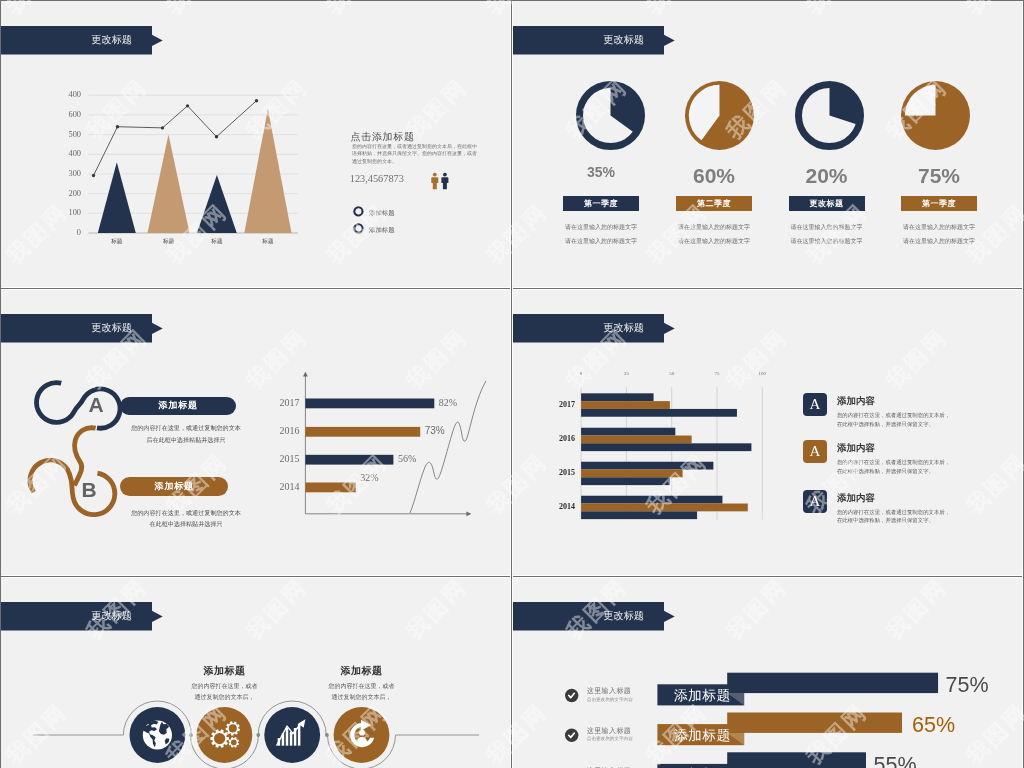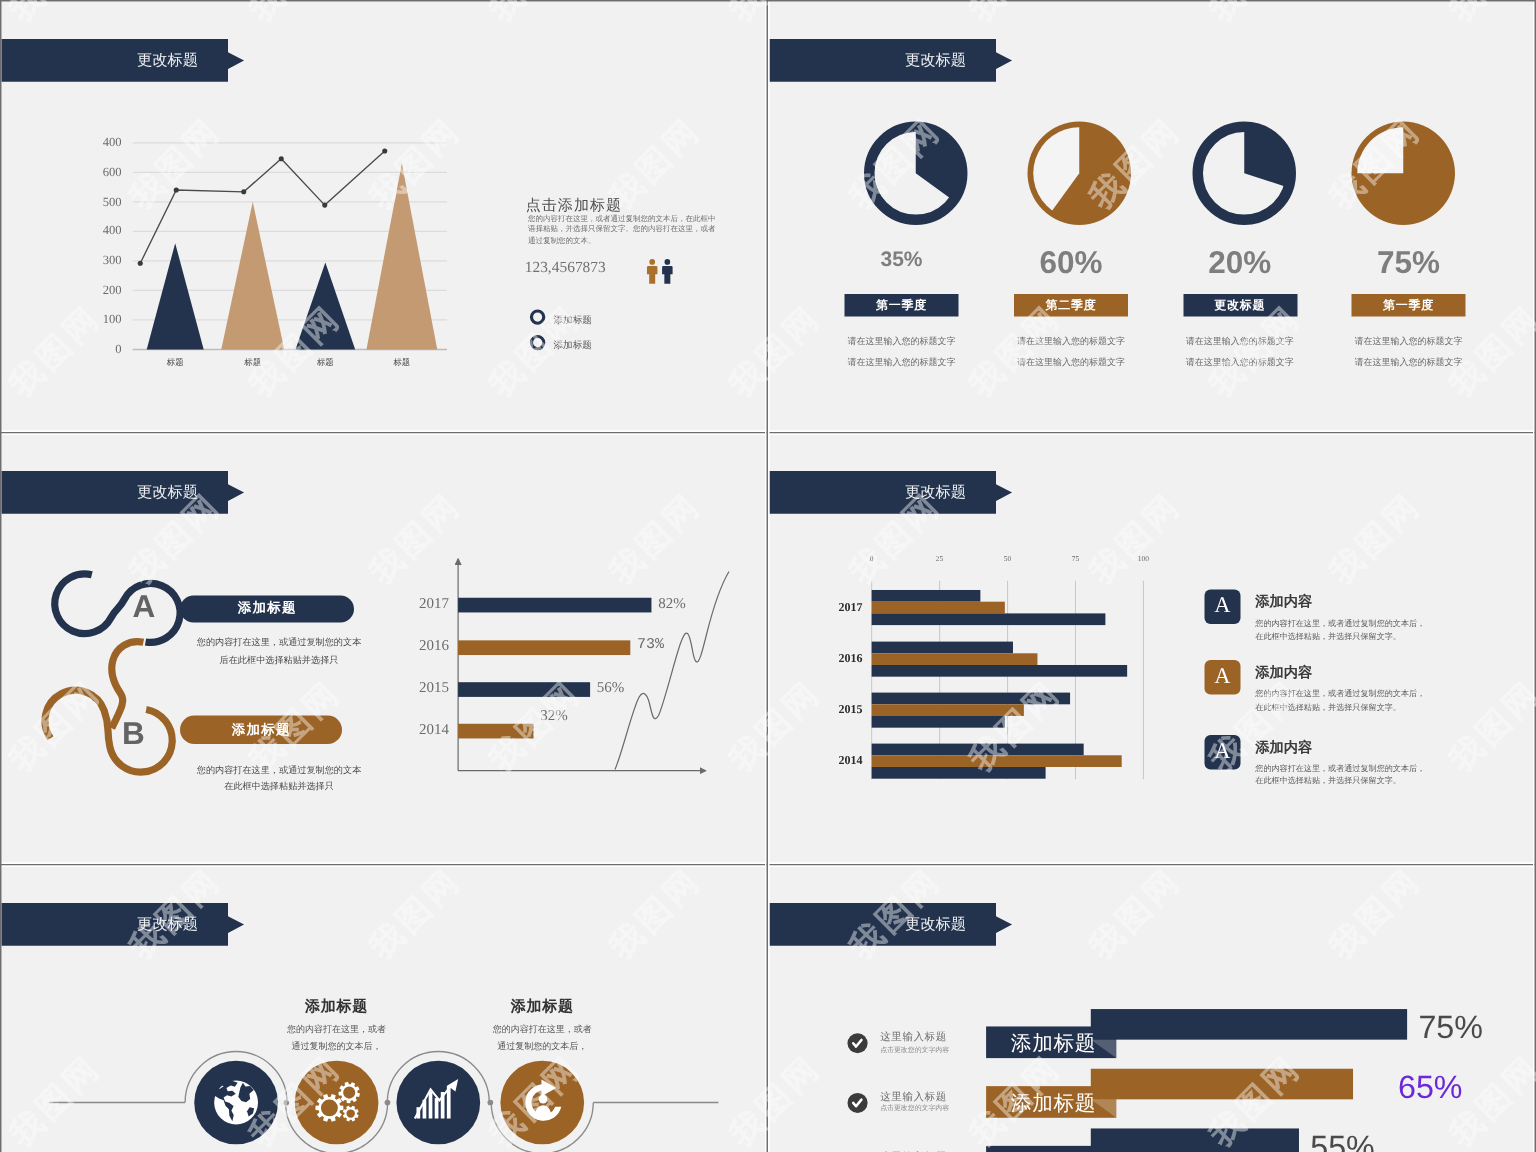--- a/index.html
+++ b/index.html
@@ -171,21 +171,21 @@
     <rect x="304.4" y="137.9" width="114.8" height="9.8" fill="#9b6426"></rect>
     <rect x="304.4" y="165.8" width="88.0" height="9.8" fill="#24334d"></rect>
     <rect x="304.4" y="193.5" width="50.3" height="9.8" fill="#9b6426"></rect>
     <path d="M 409 224 C 414 212 419 190 424 178 C 427 171 430 172 432 180 C 434 189 435 193 438 188 C 441 182 447 158 451 145 C 455 132 457 130 459 137 C 461 144 461 150 463 152 C 465 154 467 146 470 134 C 474 118 479 102 485 92" fill="none" stroke="#6a6a6a" stroke-width="0.8"></path>
   </svg>
   <div class="txt" style="left:268.4px;top:107.9px;width:30px;text-align:right;font-size:10px;color:#6c6c6c;font-family:'Liberation Serif',serif;">2017</div>
   <div class="txt" style="left:268.4px;top:136.3px;width:30px;text-align:right;font-size:10px;color:#6c6c6c;font-family:'Liberation Serif',serif;">2016</div>
   <div class="txt" style="left:268.4px;top:164.2px;width:30px;text-align:right;font-size:10px;color:#6c6c6c;font-family:'Liberation Serif',serif;">2015</div>
   <div class="txt" style="left:268.4px;top:191.9px;width:30px;text-align:right;font-size:10px;color:#6c6c6c;font-family:'Liberation Serif',serif;">2014</div>
   <div class="txt" style="left:437.8px;top:107.9px;font-size:10px;color:#6c6c6c;font-family:'Liberation Serif',serif;">82%</div>
-  <div class="txt" style="left:423.7px;top:136.3px;font-size:10px;color:#6c6c6c;font-family:Liberation Mono, monospace;">73%</div>
+  <div class="txt" style="left:423.7px;top:136.3px;font-size:10px;color:#6c6c6c;font-family:Liberation Sans, sans-serif;">73%</div>
   <div class="txt" style="left:396.9px;top:164.2px;font-size:10px;color:#6c6c6c;font-family:'Liberation Serif',serif;">56%</div>
   <div class="txt" style="left:359.2px;top:183px;font-size:10px;color:#6c6c6c;font-family:'Liberation Serif',serif;">32%</div>
 </div>
 <div class="slide s4">
   <div class="banner">
     <svg class="bsvg" width="170" height="29" viewBox="0 0 170 29">
       <path d="M0 0 H153 V8.8 L163.7 14.4 L153 20 V28.5 H0 Z" fill="#24334d"></path>
     </svg>
     <div class="btxt">更改标题</div>
   </div>
@@ -319,21 +319,21 @@
     <circle cx="58.7" cy="198.10" r="6.7" fill="#3b3b3b"></circle>
     <path d="M 55.80 198.10 l 1.9 2.2 l 3.6 -4.4" fill="none" stroke="#ffffff" stroke-width="1.7" stroke-linecap="round" stroke-linejoin="round"></path>
   </svg>
   <div class="txt" style="left:73.8px;top:108.90px;font-size:7px;color:#6d6d6d;letter-spacing:0.4px;">这里输入标题</div>
   <div class="txt" style="left:73.8px;top:119.50px;font-size:4.6px;color:#8a8a8a;">点击更改您的文字内容</div>
   <div class="txt" style="left:145.9px;top:109.70px;width:86.8px;text-align:center;font-size:13.8px;color:#fff;letter-spacing:0.4px;">添加标题</div>
   <div class="txt" style="left:432.6px;top:96.00px;font-size:21.5px;color:#4a4a4a;font-family:'Liberation Sans',sans-serif;">75%</div>
   <div class="txt" style="left:73.8px;top:148.70px;font-size:7px;color:#6d6d6d;letter-spacing:0.4px;">这里输入标题</div>
   <div class="txt" style="left:73.8px;top:159.30px;font-size:4.6px;color:#8a8a8a;">点击更改您的文字内容</div>
   <div class="txt" style="left:145.9px;top:149.50px;width:86.8px;text-align:center;font-size:13.8px;color:#fff;letter-spacing:0.4px;">添加标题</div>
-  <div class="txt" style="left:419px;top:135.80px;font-size:21.5px;color:#6d28d9;font-family:'Liberation Sans',sans-serif;text-align:center;">65%</div>
+  <div class="txt" style="left:399px;top:135.80px;font-size:21.5px;color:#a16207;font-family:'Liberation Sans',sans-serif;text-align:center;">65%</div>
   <div class="txt" style="left:73.8px;top:188.50px;font-size:7px;color:#6d6d6d;letter-spacing:0.4px;">这里输入标题</div>
 
   <div class="txt" style="left:145.9px;top:189.30px;width:86.8px;text-align:center;font-size:13.8px;color:#fff;letter-spacing:0.4px;">添加标题</div>
   <div class="txt" style="left:360.5px;top:175.60px;font-size:21.5px;color:#4a4a4a;font-family:'Liberation Sans',sans-serif;">55%</div>
 </div>
   <div class="wgap" style="left:0;top:287px;width:1024px;height:1px"></div>
   <div class="hline" style="top:288px"></div>
   <div class="wgap" style="left:0;top:289px;width:1024px;height:1px"></div>
   <div class="wgap" style="left:0;top:575px;width:1024px;height:1px"></div>
   <div class="hline" style="top:576px"></div>

